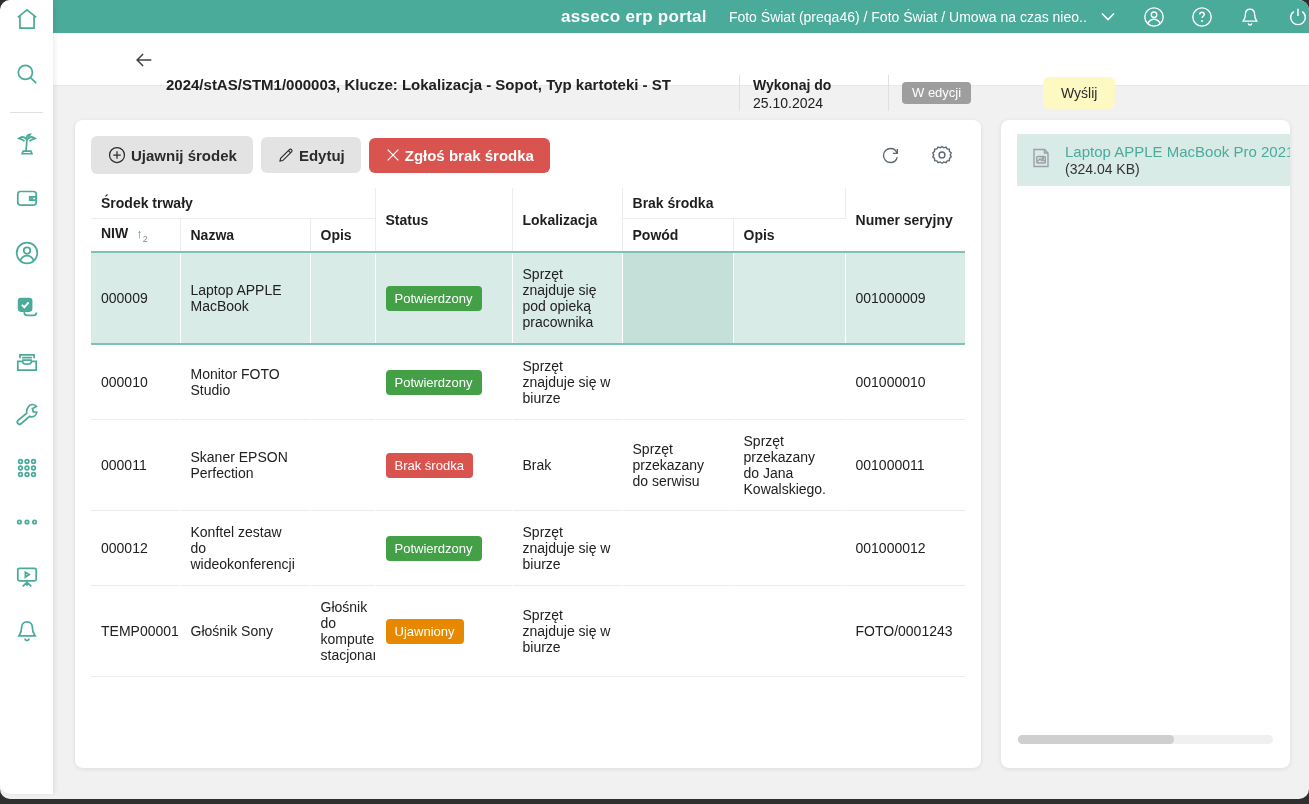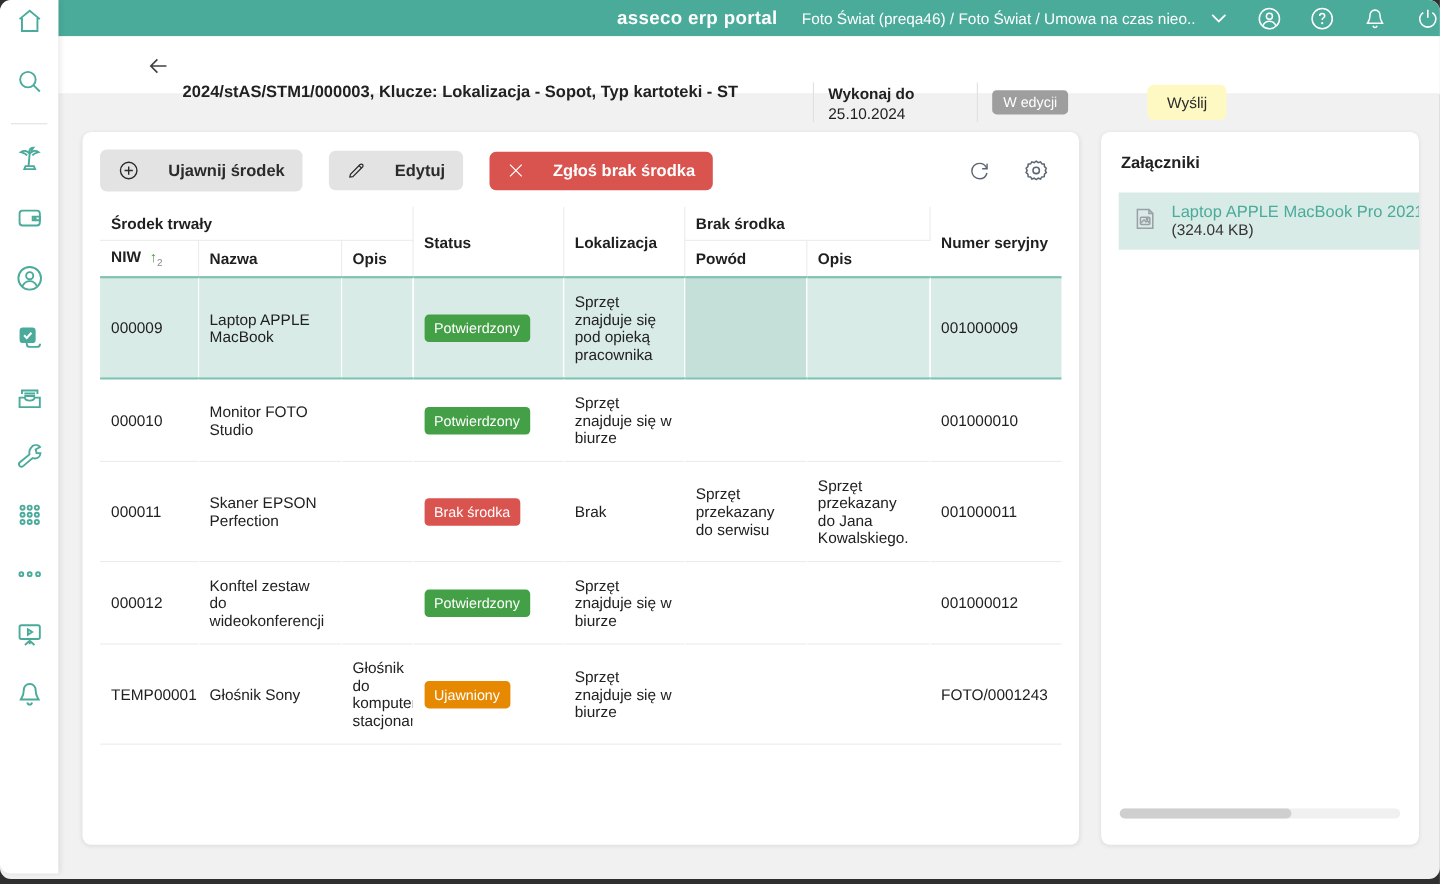--- a/index.html
+++ b/index.html
@@ -31,21 +31,21 @@
   .side-div { position:absolute; left:10px; top:112px; width:33px; height:1px; background:#e0e0e0; }
   .side-icon svg { stroke:#4aab9b; fill:none; stroke-width:1.6; }
 
   
   .card { position:absolute; background:#fff; border-radius:8px; box-shadow:0 1px 5px rgba(0,0,0,.09); }
   .main-card { left:75px; top:120px; width:906px; height:648px; overflow:hidden; }
   .attach-card { left:1001px; top:120px; width:289px; height:648px; overflow:hidden; }
 
   
   .toolbar { display:flex; align-items:center; padding:16px 16px 12px; }
-  .btn { display:inline-flex; align-items:center; gap:26px; background:#e3e3e3; color:#2b2b2b; border:none; border-radius:6px; font-size:15px; font-weight:600; padding:9px 16px; margin-right:24px; font-family:inherit; cursor:pointer; white-space:nowrap; }
+  .btn { display:inline-flex; align-items:center; gap:4px; background:#e3e3e3; color:#2b2b2b; border:none; border-radius:6px; font-size:15px; font-weight:600; padding:9px 16px; margin-right:8px; font-family:inherit; cursor:pointer; white-space:nowrap; }
   .btn svg { stroke:#2b2b2b; fill:none; stroke-width:1.5; }
   .btn.danger { background:#d9534f; color:#fff; }
   .btn.danger svg { stroke:#fff; }
   .toolbar-right { margin-left:auto; display:flex; align-items:center; gap:30px; padding-right:12px; }
   .tool-icon { width:22px; height:22px; cursor:pointer; display:flex; align-items:center; justify-content:center; }
   .tool-icon svg { stroke:#5a6672; fill:none; stroke-width:1.5; }
 
   
   table.assets { width:874px; margin:2px 16px 0; border-collapse:collapse; table-layout:fixed; font-size:14px; }
   .assets th { text-align:left; font-weight:700; color:#1f1f1f; padding:6px 10px; border-right:1px solid #ececec; background:#fff; }
@@ -354,21 +354,20 @@
           <td>Sprzęt znajduje się w biurze</td>
           <td class="cell-reason"></td>
           <td></td>
           <td>FOTO/0001243</td>
         </tr>
       </tbody>
     </table>
   </section>
 
   <aside class="card attach-card">
-    <div class="attach-title">Załączniki</div>
     <div class="attach-item">
       <span class="attach-file-icon">
         <svg width="24" height="24" viewBox="0 0 24 24">
             <path d="M5 3.5 L15.5 3.5 L19 7 L19 20.5 L5 20.5 Z"></path>
             <path d="M15.5 3.5 L15.5 7 L19 7"></path>
             <rect x="7.8" y="10.5" width="8.5" height="6.5" rx="0.8"></rect>
             <path d="M8.5 15.5 L11 12.8 L12.8 14.8 L14 13.6 L15.8 15.5"></path>
             <circle cx="13.8" cy="12" r=".7"></circle>
           </svg>
       </span>

